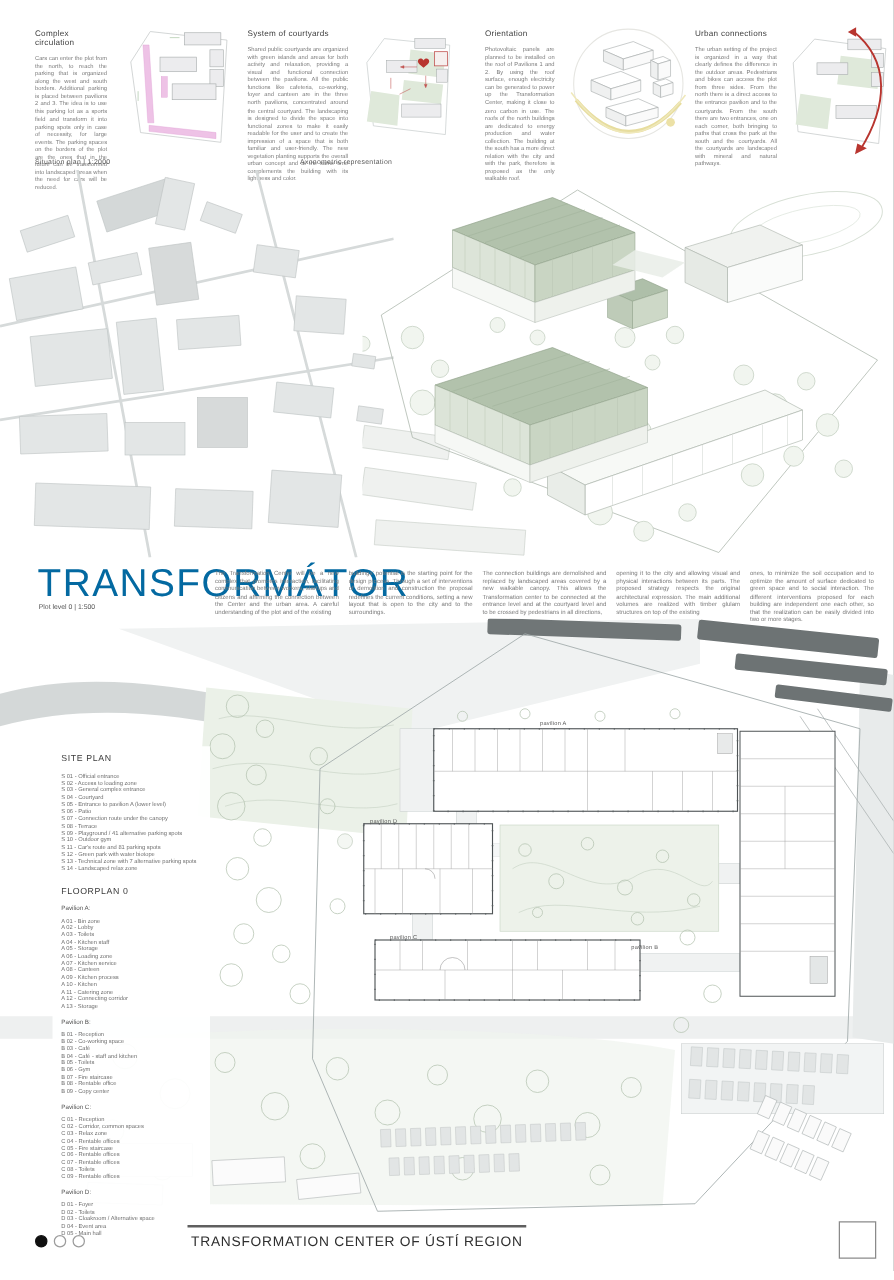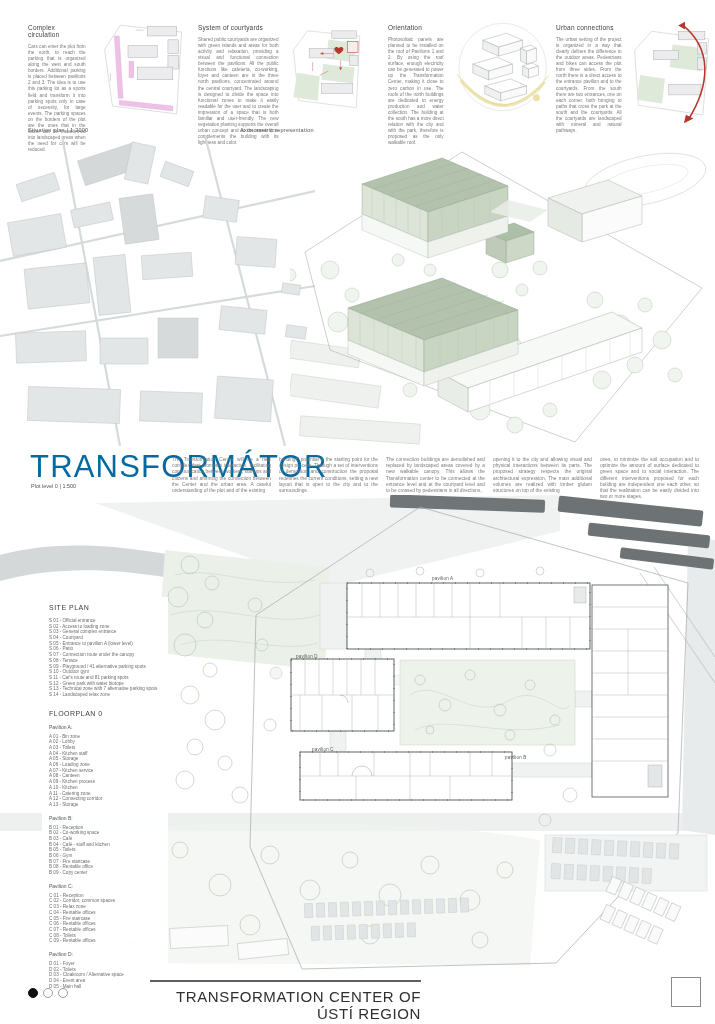--- a/index.html
+++ b/index.html
@@ -22,22 +22,22 @@
           padding:7px 7px 8px;box-sizing:border-box;}
   .legend h4{font-size:7px;font-weight:400;letter-spacing:.5px;color:#3a3a3a;margin:0 0 7px;}
   .legend h4.mt{margin-top:12px;}
   .legend h5{font-size:5px;font-weight:400;color:#555;margin:7px 0 4px;}
   .legend-line{font-size:4.6px;line-height:1.24;color:#6e6e6e;
                padding-left:9px;text-indent:-9px;}
   
   .pav{position:absolute;font-size:4.5px;color:#5a5a5a;letter-spacing:.2px;}
   
   .footer-line{position:absolute;left:150px;top:980px;width:271px;height:2px;background:#5f5f5f;}
-  .footer-title{position:absolute;left:150px;top:988px;width:271px;text-align:right;
-                font-size:15px;letter-spacing:.6px;color:#2f2f2f;}
+  .footer-title{position:absolute;left:150px;top:988px;width:271px;text-align:center;
+                font-size:11px;letter-spacing:.6px;color:#2f2f2f;}
   .dots{position:absolute;left:28px;top:988px;display:flex;gap:5px;}
   .dot{width:10px;height:10px;border-radius:50%;border:1px solid #9c9c9c;background:#fff;box-sizing:border-box;}
   .dot.active{background:#101010;border-color:#101010;}
   .corner-box{position:absolute;left:671px;top:977px;width:30px;height:30px;
               border:1px solid #8a8a8a;background:#fff;box-sizing:border-box;}
   svg{display:block;}
   .abs{position:absolute;}
 </style>
 </head>
 <body>

